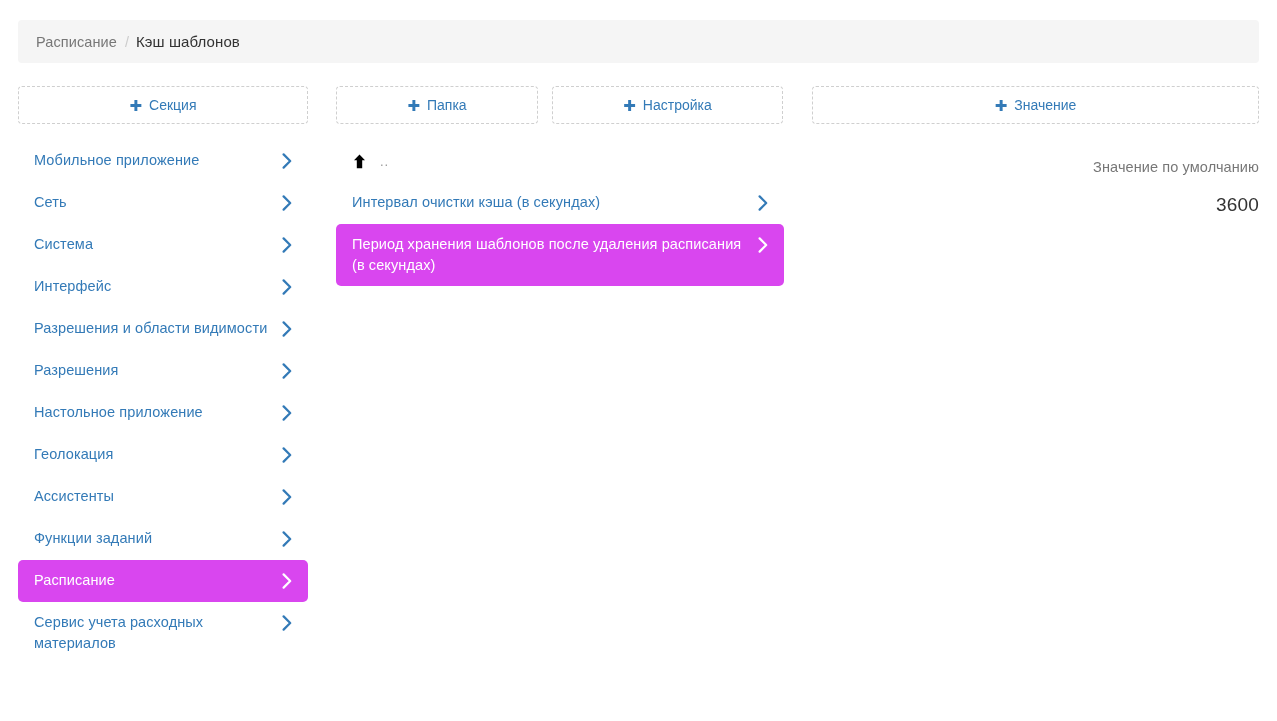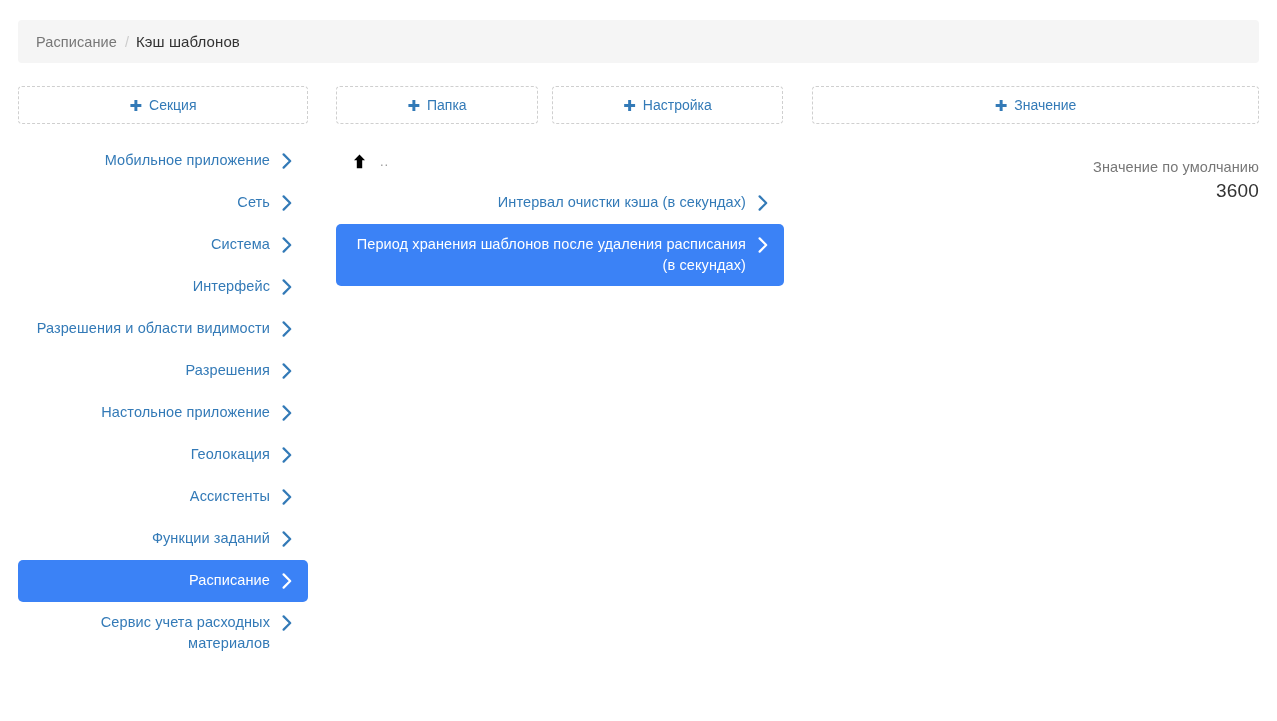--- a/index.html
+++ b/index.html
@@ -95,38 +95,37 @@
     display: flex;
     align-items: flex-start;
     justify-content: space-between;
     padding: 10px 14px 10px 16px;
     border-radius: 5px;
     cursor: pointer;
     color: #337ab7;
     font-size: 14.5px;
     line-height: 21px;
     min-height: 42px;
-    text-align: right;
   }
   .list-row .row-label {
     flex: 1 1 auto;
     padding-right: 10px;
     letter-spacing: 0.1px;
   }
   .list-row .chev {
     flex: 0 0 auto;
     width: 14px;
     height: 21px;
     display: flex;
     align-items: center;
     justify-content: center;
   }
   .list-row .chev svg { display: block; }
   .list-row.selected {
-    background: #3b82f6;
+    background: #d946ef;
     color: #ffffff;
   }
   .list-row.selected .chev svg { stroke: #ffffff; }
 
   
   .up-row {
     display: flex;
     align-items: center;
     padding: 6px 14px 6px 16px;
     cursor: pointer;
@@ -156,21 +155,21 @@
   .value-caption {
     font-size: 14.5px;
     color: #777777;
     line-height: 20px;
     letter-spacing: 0.1px;
   }
   .value-number {
     font-size: 19px;
     color: #333333;
     line-height: 24px;
-    margin-top: 2px;
+    margin-top: 16px;
     letter-spacing: 0.2px;
   }
 </style>
 </head>
 <body>
 
 <div class="page">
 
   <div class="breadcrumb-bar">
     <a class="crumb-link" href="#">Расписание</a>

